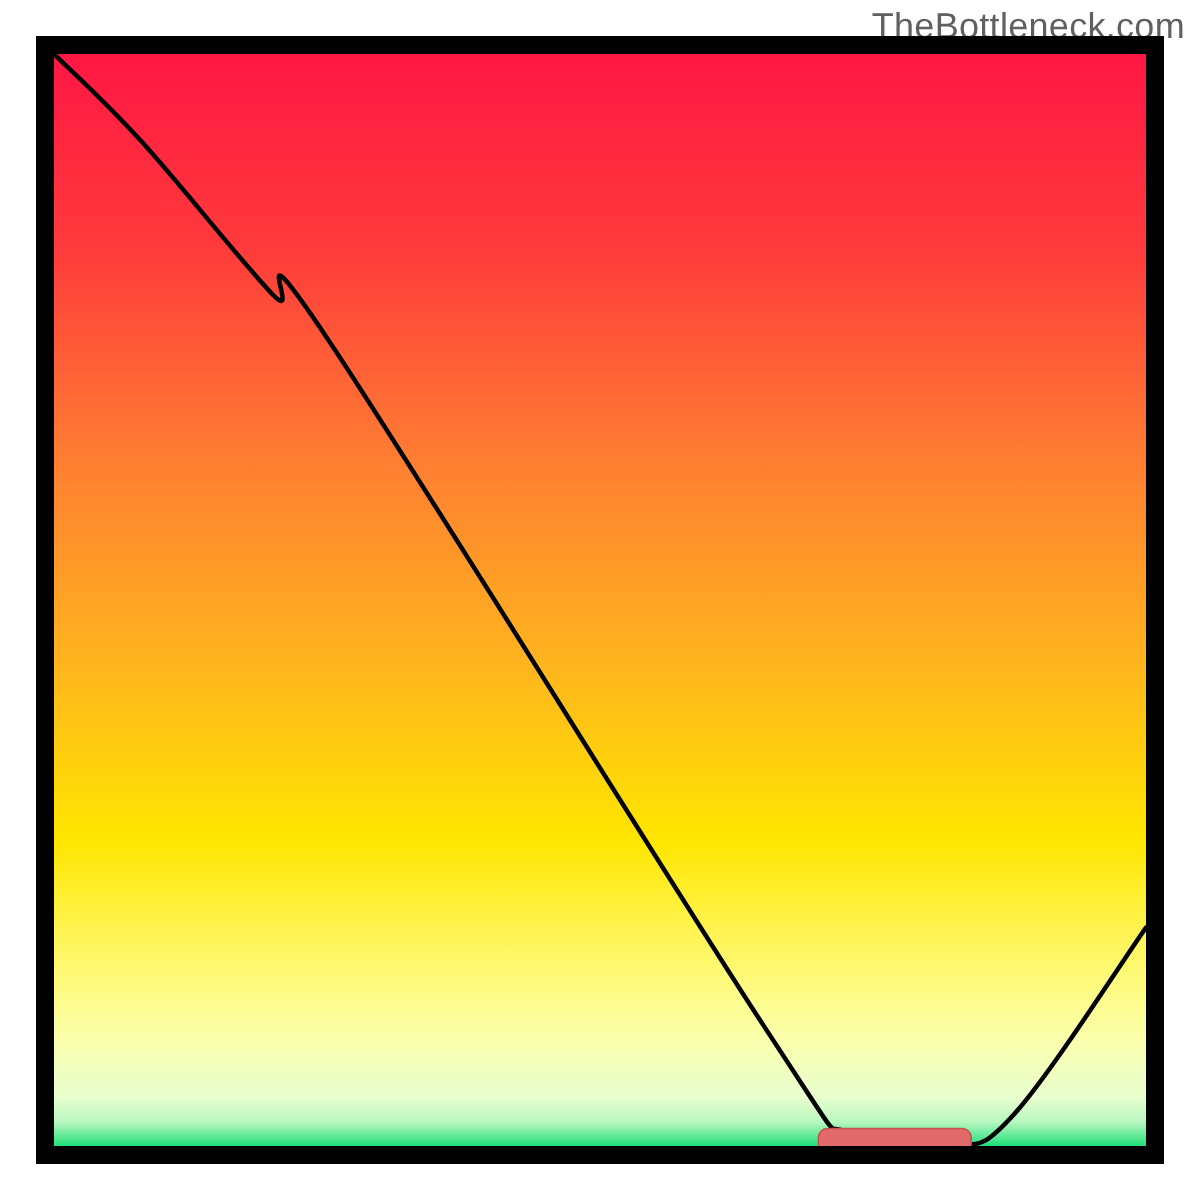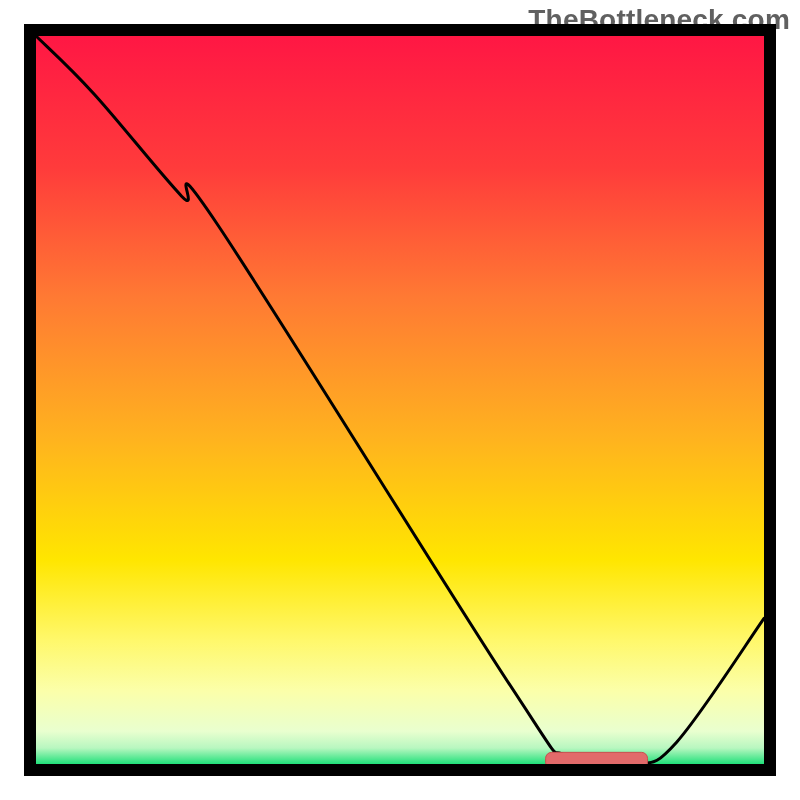--- a/index.html
+++ b/index.html
@@ -13,22 +13,22 @@
   }
   .stage {
     position: relative;
     width: 800px;
     height: 800px;
   }
   .watermark {
     position: absolute;
     top: 4px;
     right: 10px;
-    font-size: 28px;
-    font-weight: 700;
+    font-size: 24px;
+    font-weight: 400;
     color: #606060;
     letter-spacing: 0.2px;
   }
   svg.chart {
     position: absolute;
     top: 0;
     left: 0;
   }
 </style>
 </head>

